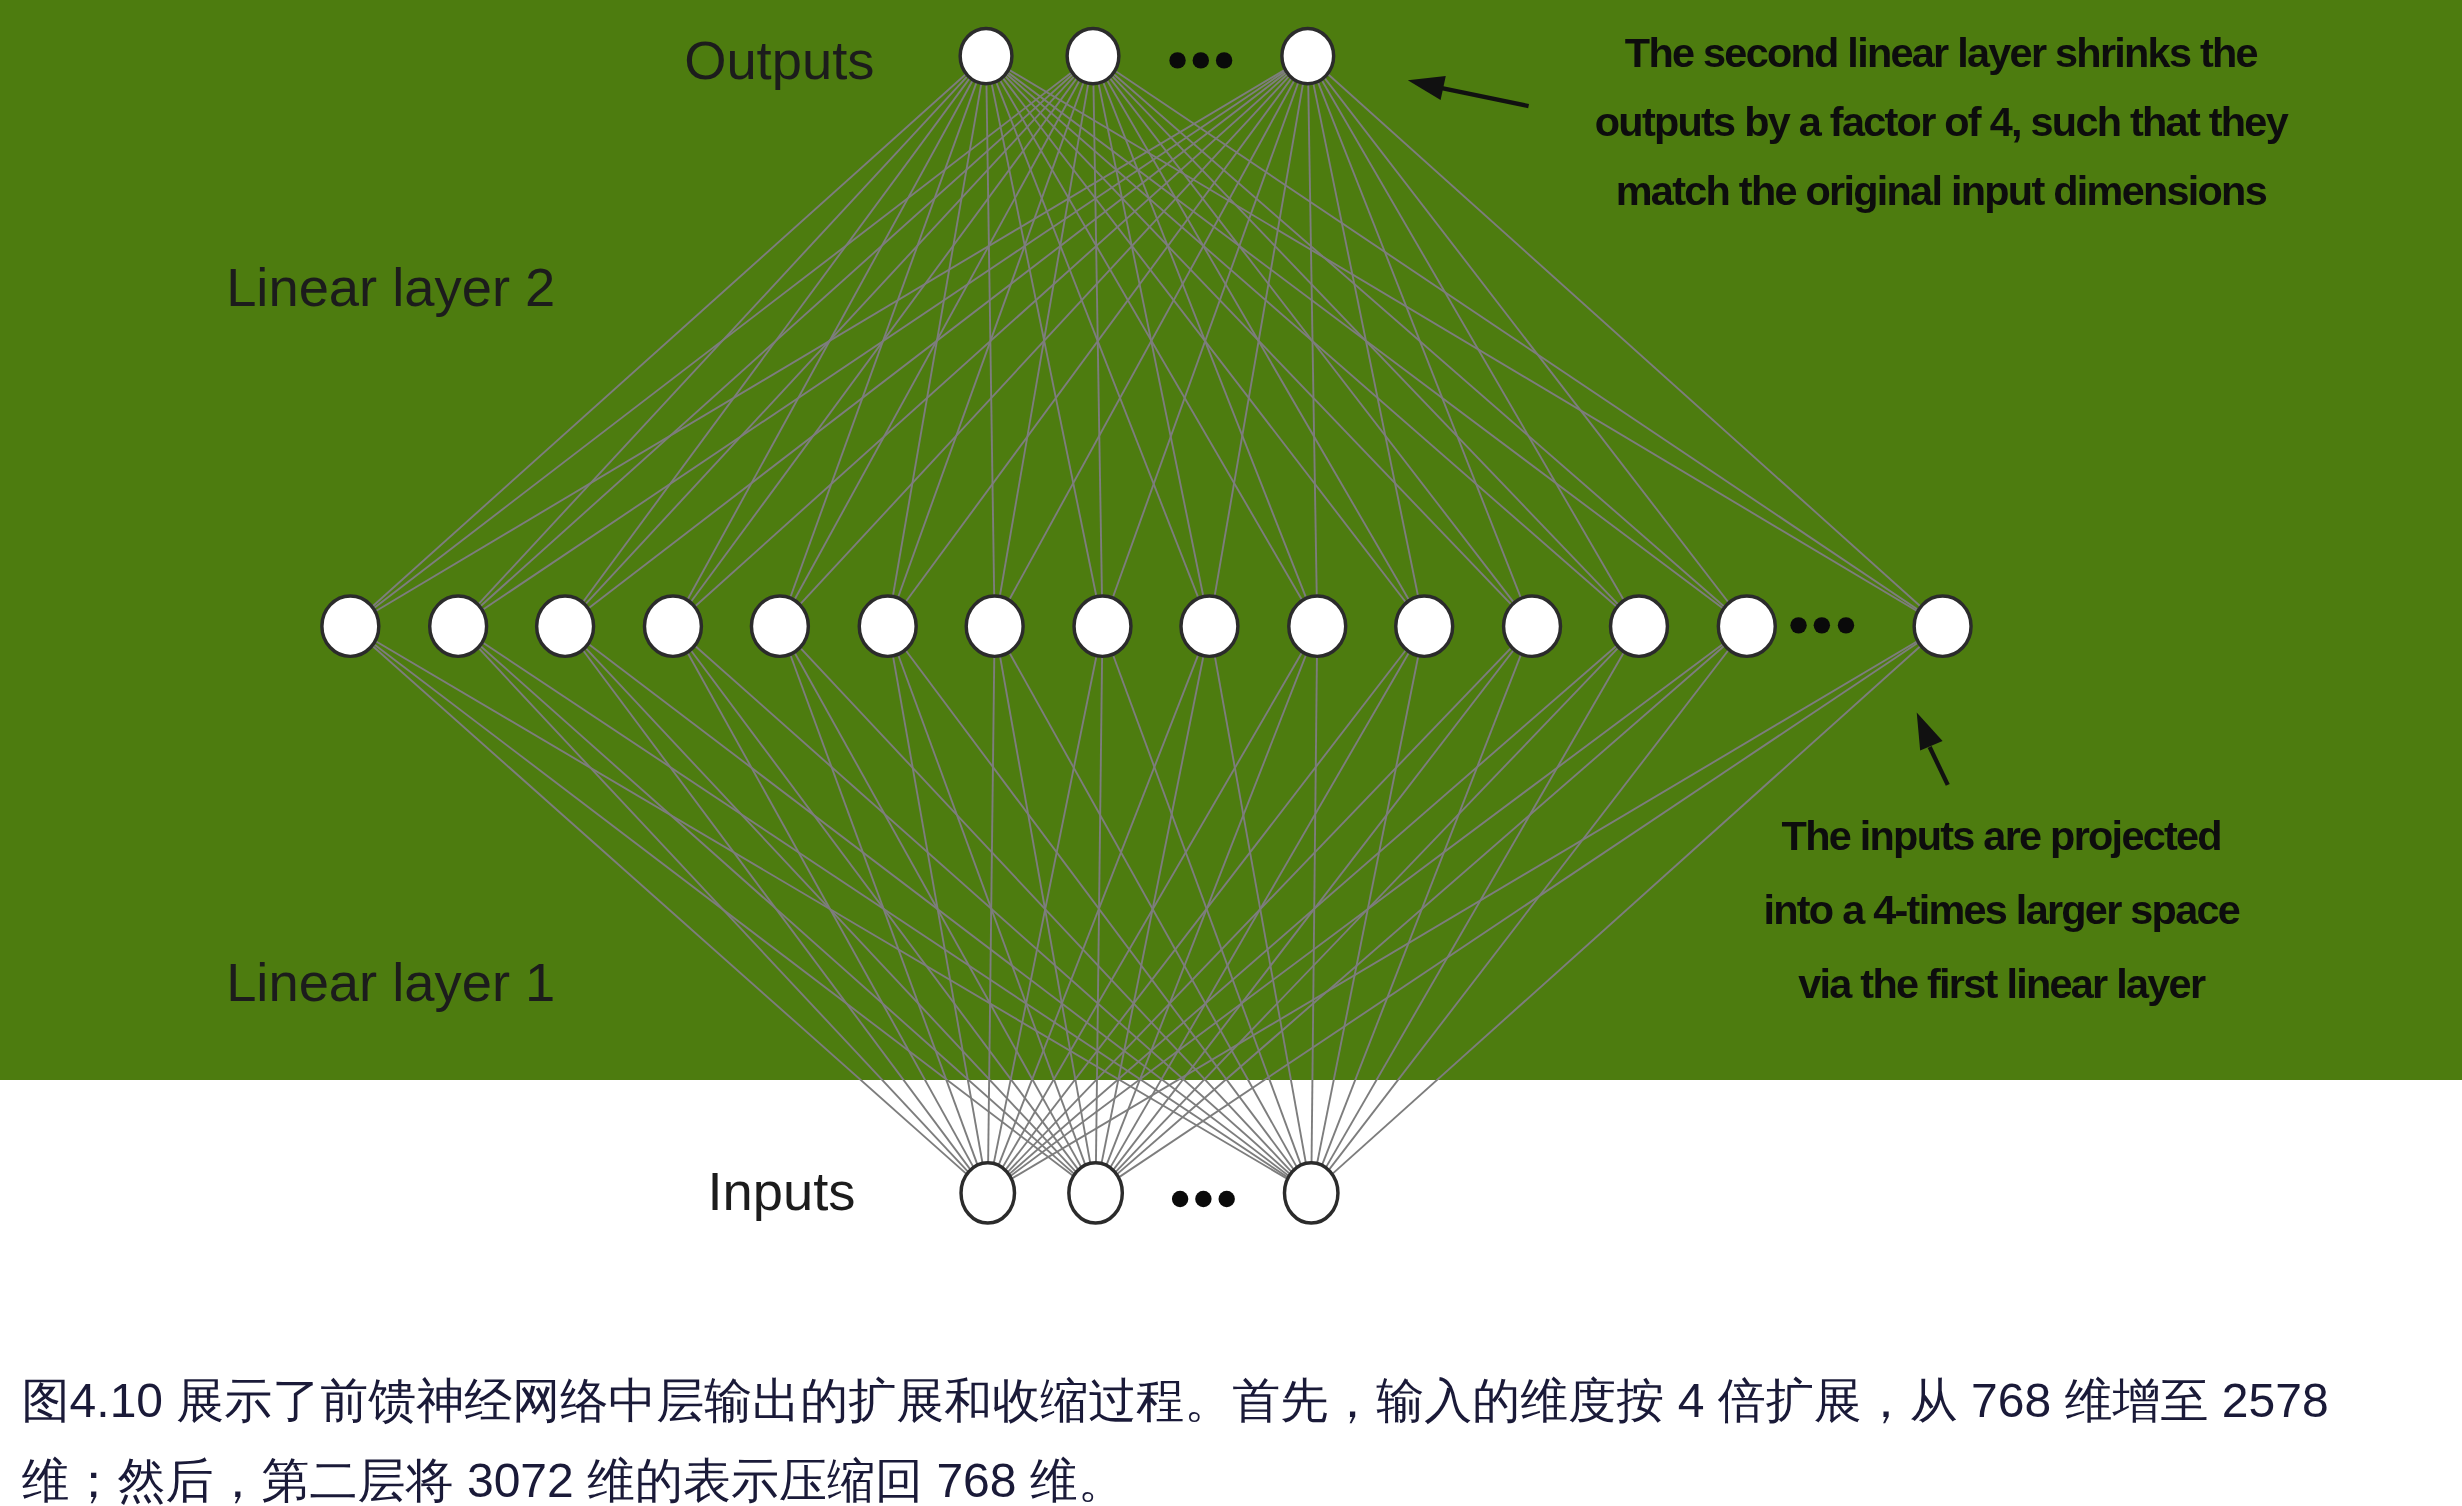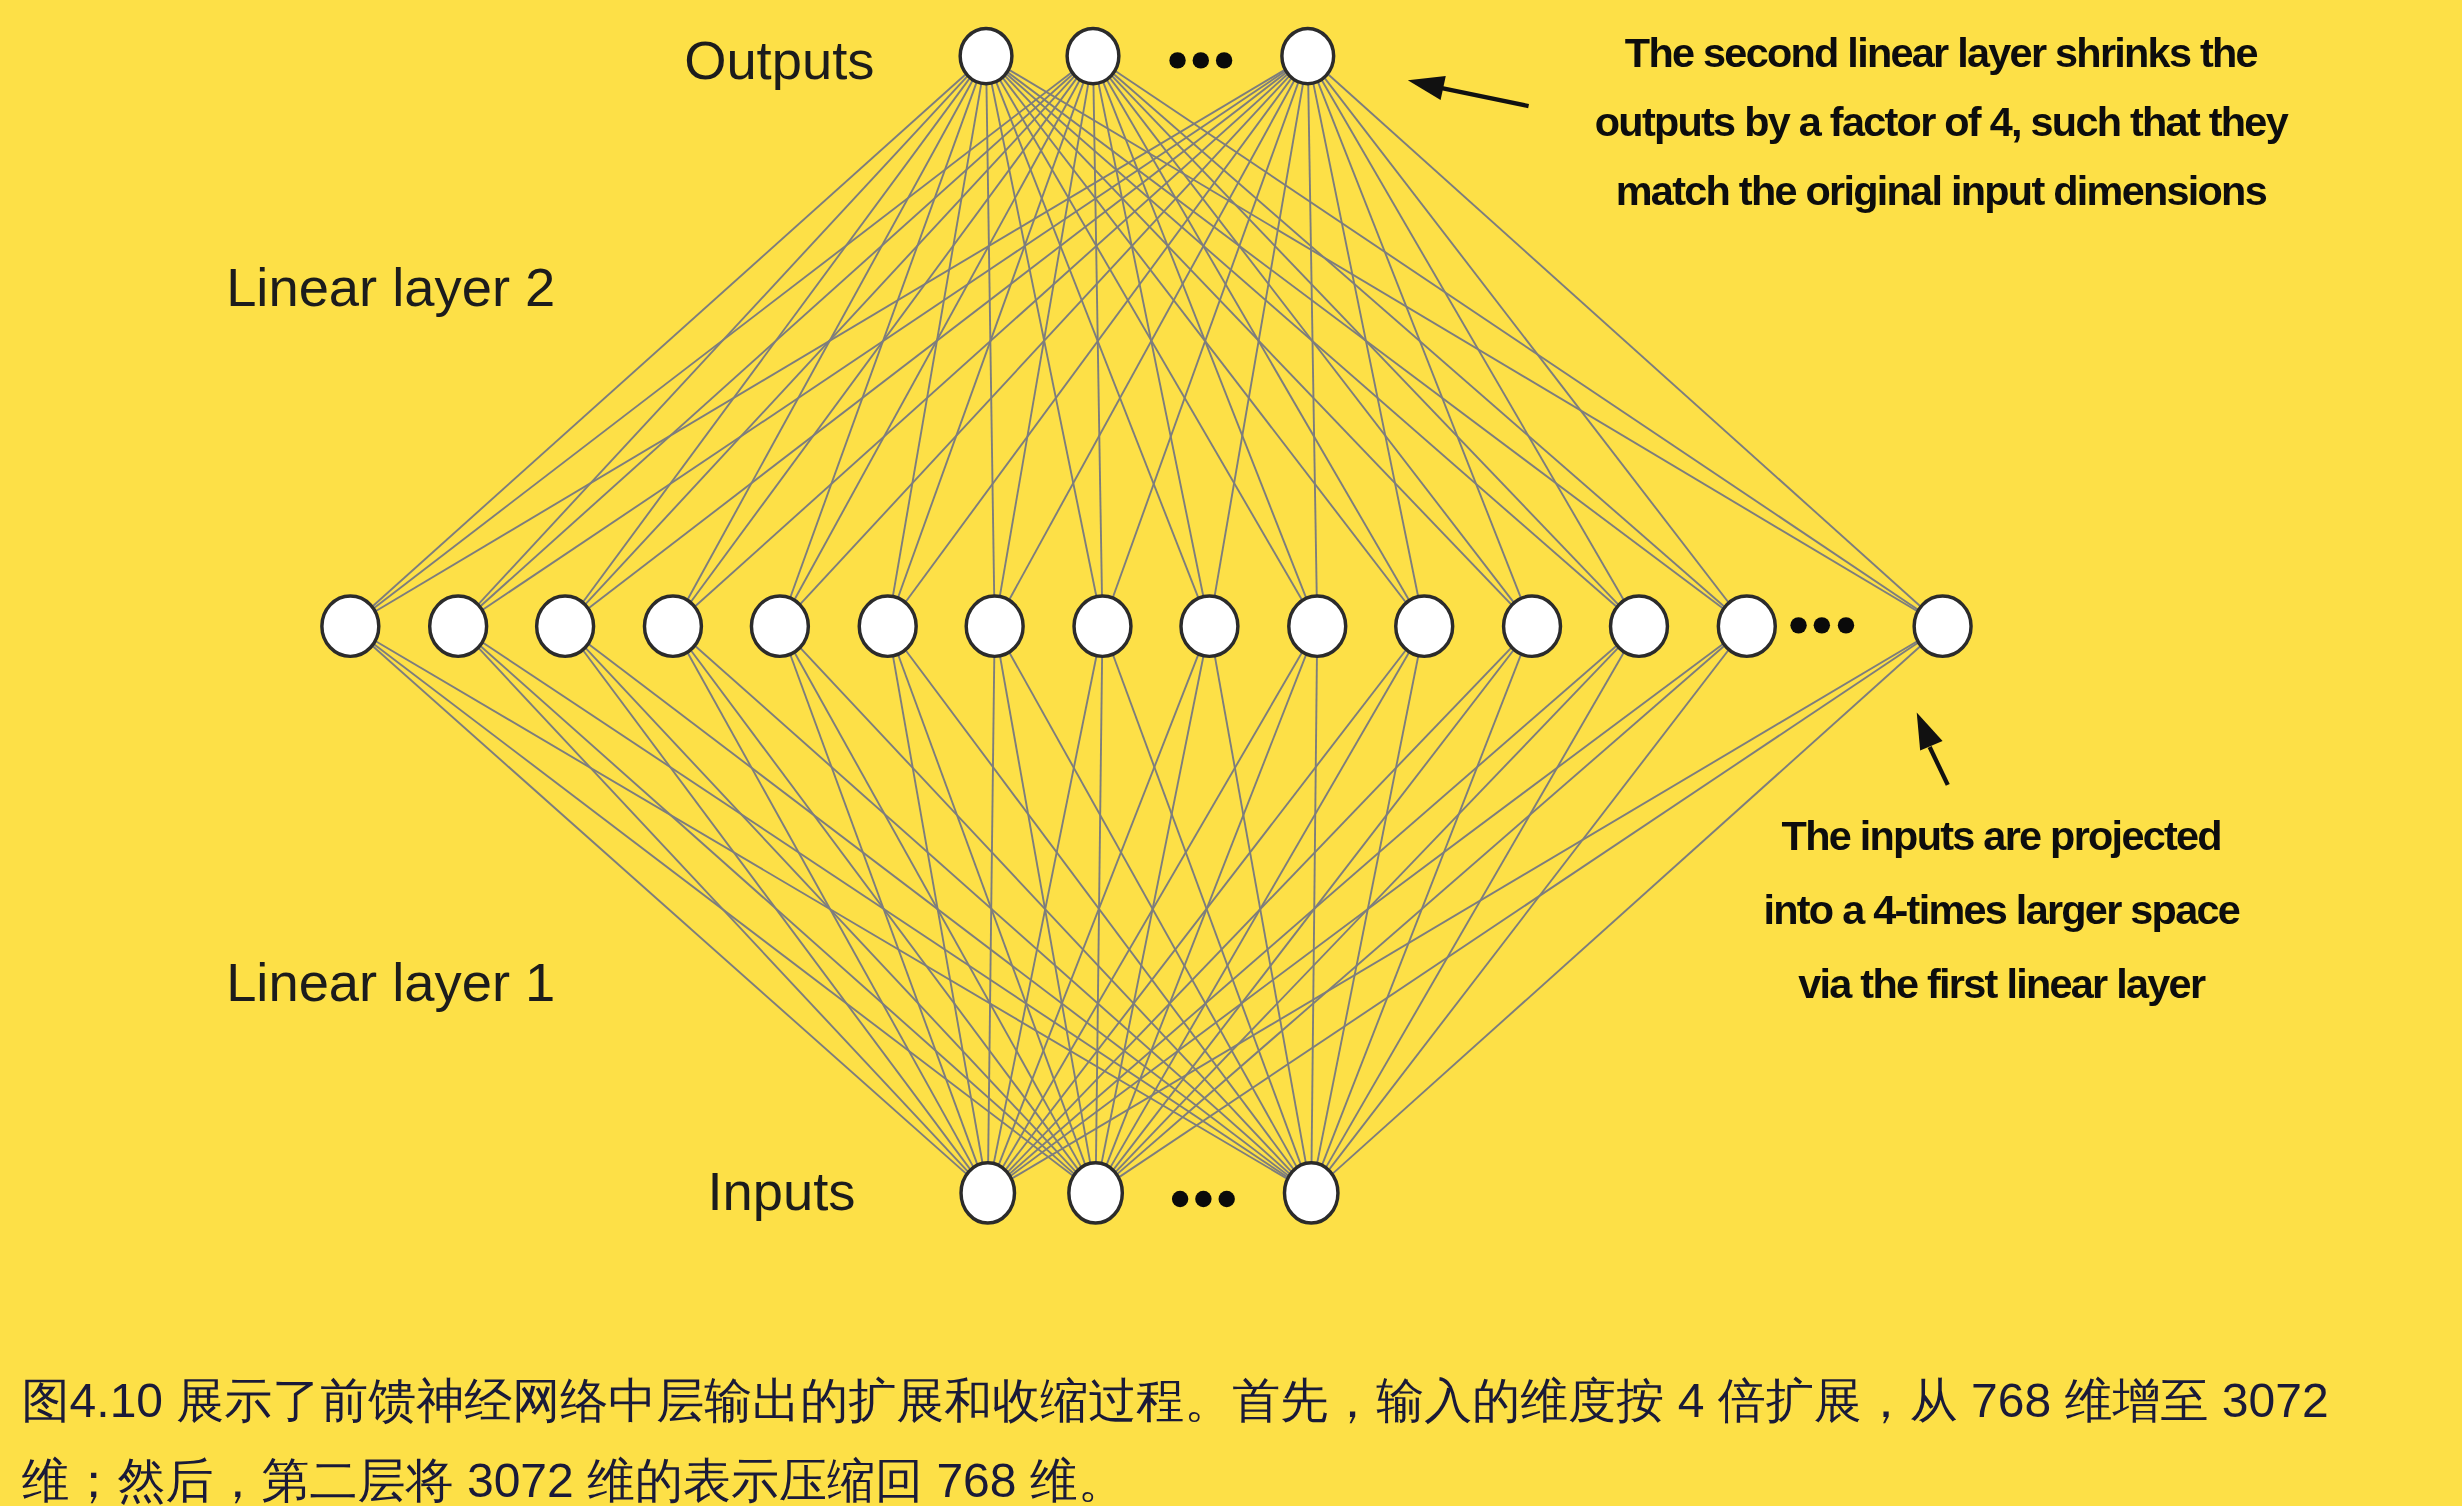--- a/index.html
+++ b/index.html
@@ -1,18 +1,18 @@
 <!DOCTYPE html>
 <html style="font-size:14px"><head>
 <meta charset="utf-8">
 <style>
   html,body{margin:0;padding:0;background:#ffffff;}
   body{width:2462px;height:1506px;position:relative;overflow:hidden;
        font-family:"Liberation Sans",sans-serif;}
-  .stage{position:absolute;left:0;top:0;width:2462px;height:1506px;background:#fde047;}
+  .stage{position:absolute;left:0;top:0;width:2462px;height:1080px;background:#4d7c0f;}
   svg{position:absolute;left:0;top:0;display:block;}
   .io-label{font-size:63px;fill:#1c1c1c;font-weight:400;}
   .layer-label{font-size:63px;fill:#1c1c1c;font-weight:400;}
   .annot{font-size:48px;font-weight:700;fill:#0d0d0d;letter-spacing:-2px;}
   .arrow-line{stroke:#111111;stroke-width:5;fill:none;}
   .arrow-head{fill:#111111;stroke:none;}
   .caption{position:absolute;left:21.6px;top:1361px;width:2433px;
            font-size:48px;line-height:80px;color:#1a1a38;
            font-family:"Liberation Sans",sans-serif;}
 </style>
@@ -172,17 +172,17 @@
     </g>
 
     <g>
       <text class="annot" x="2320" y="985" text-anchor="middle">The inputs are projected</text>
       <text class="annot" x="2320" y="1071" text-anchor="middle">into a 4-times larger space</text>
       <text class="annot" x="2320" y="1157" text-anchor="middle">via the first linear layer</text>
     </g>
   </svg>
 
   <div class="caption">
-    <div>图4.10 展示了前馈神经网络中层输出的扩展和收缩过程。首先，输入的维度按 4 倍扩展，从 768 维增至 3072</div>
+    <div>图4.10 展示了前馈神经网络中层输出的扩展和收缩过程。首先，输入的维度按 4 倍扩展，从 768 维增至 2578</div>
     <div>维；然后，第二层将 3072 维的表示压缩回 768 维。</div>
   </div>
 </div>
 
 
 </body></html>

